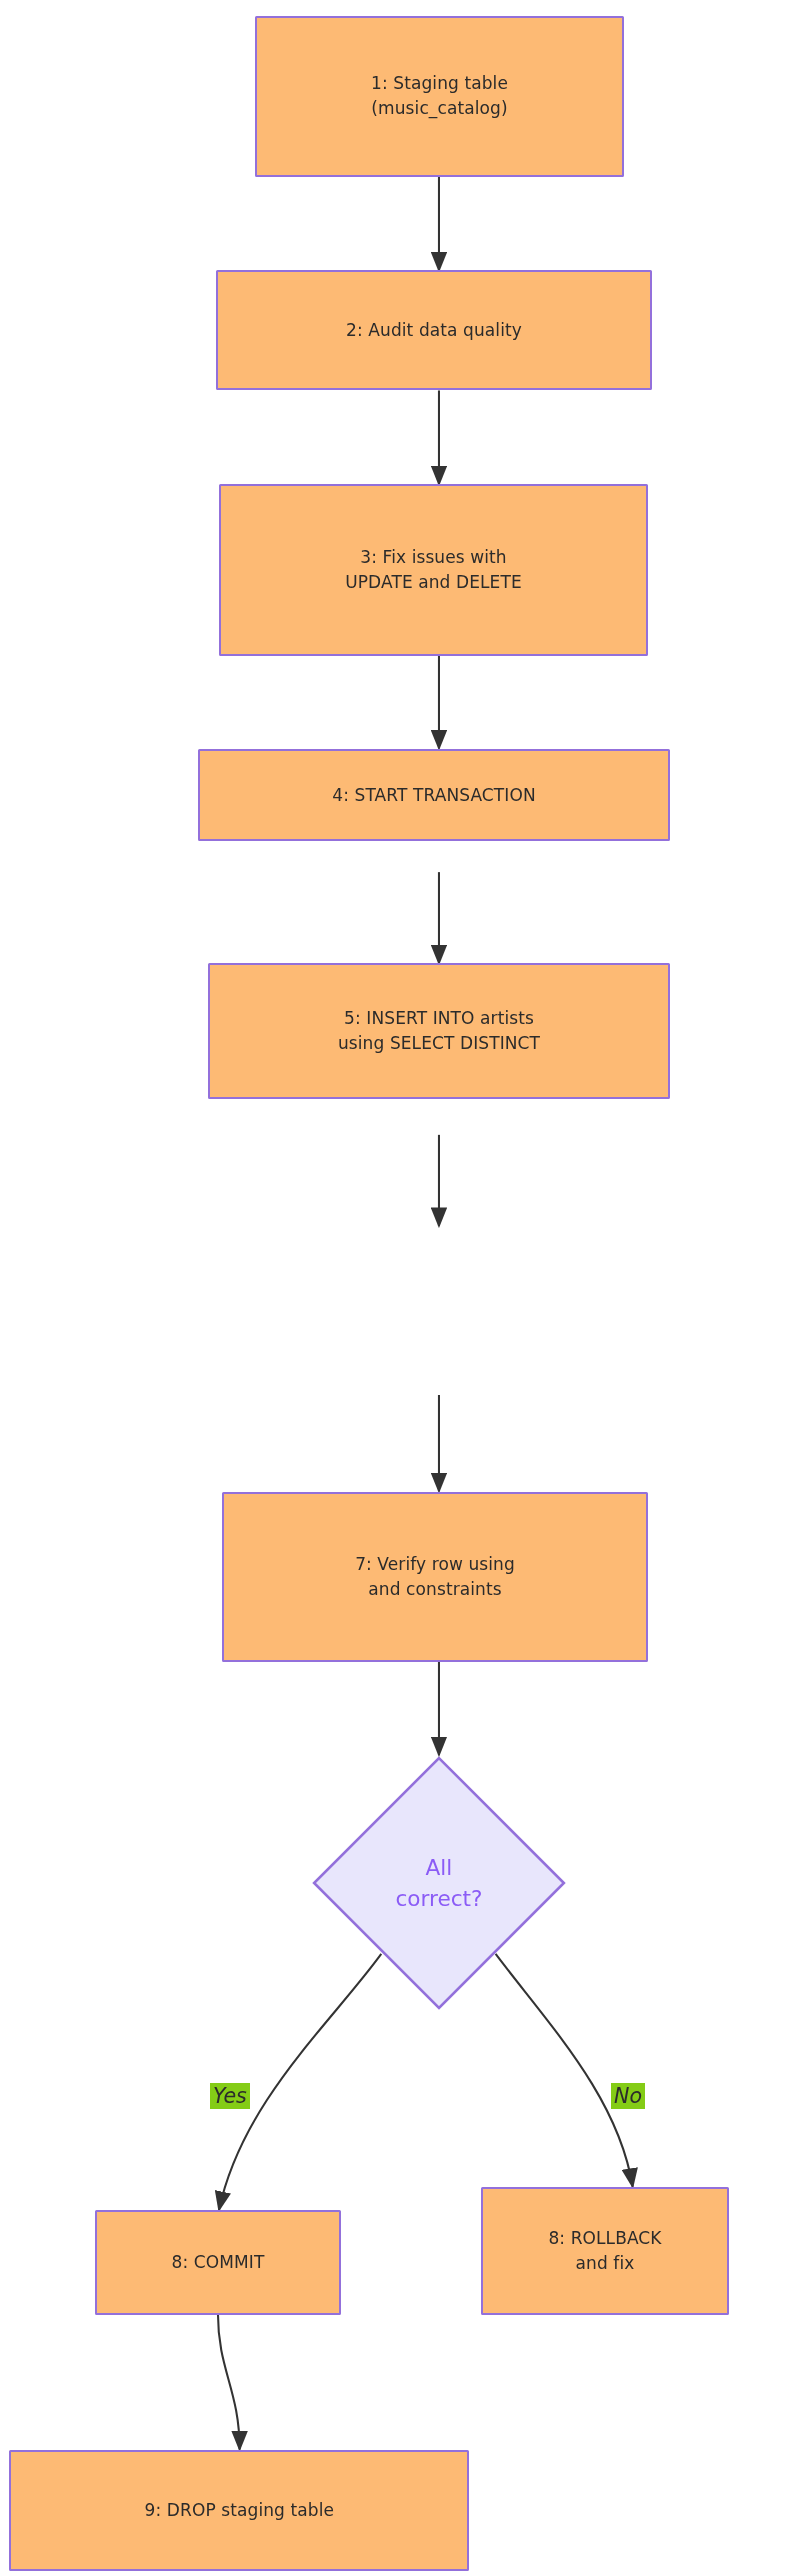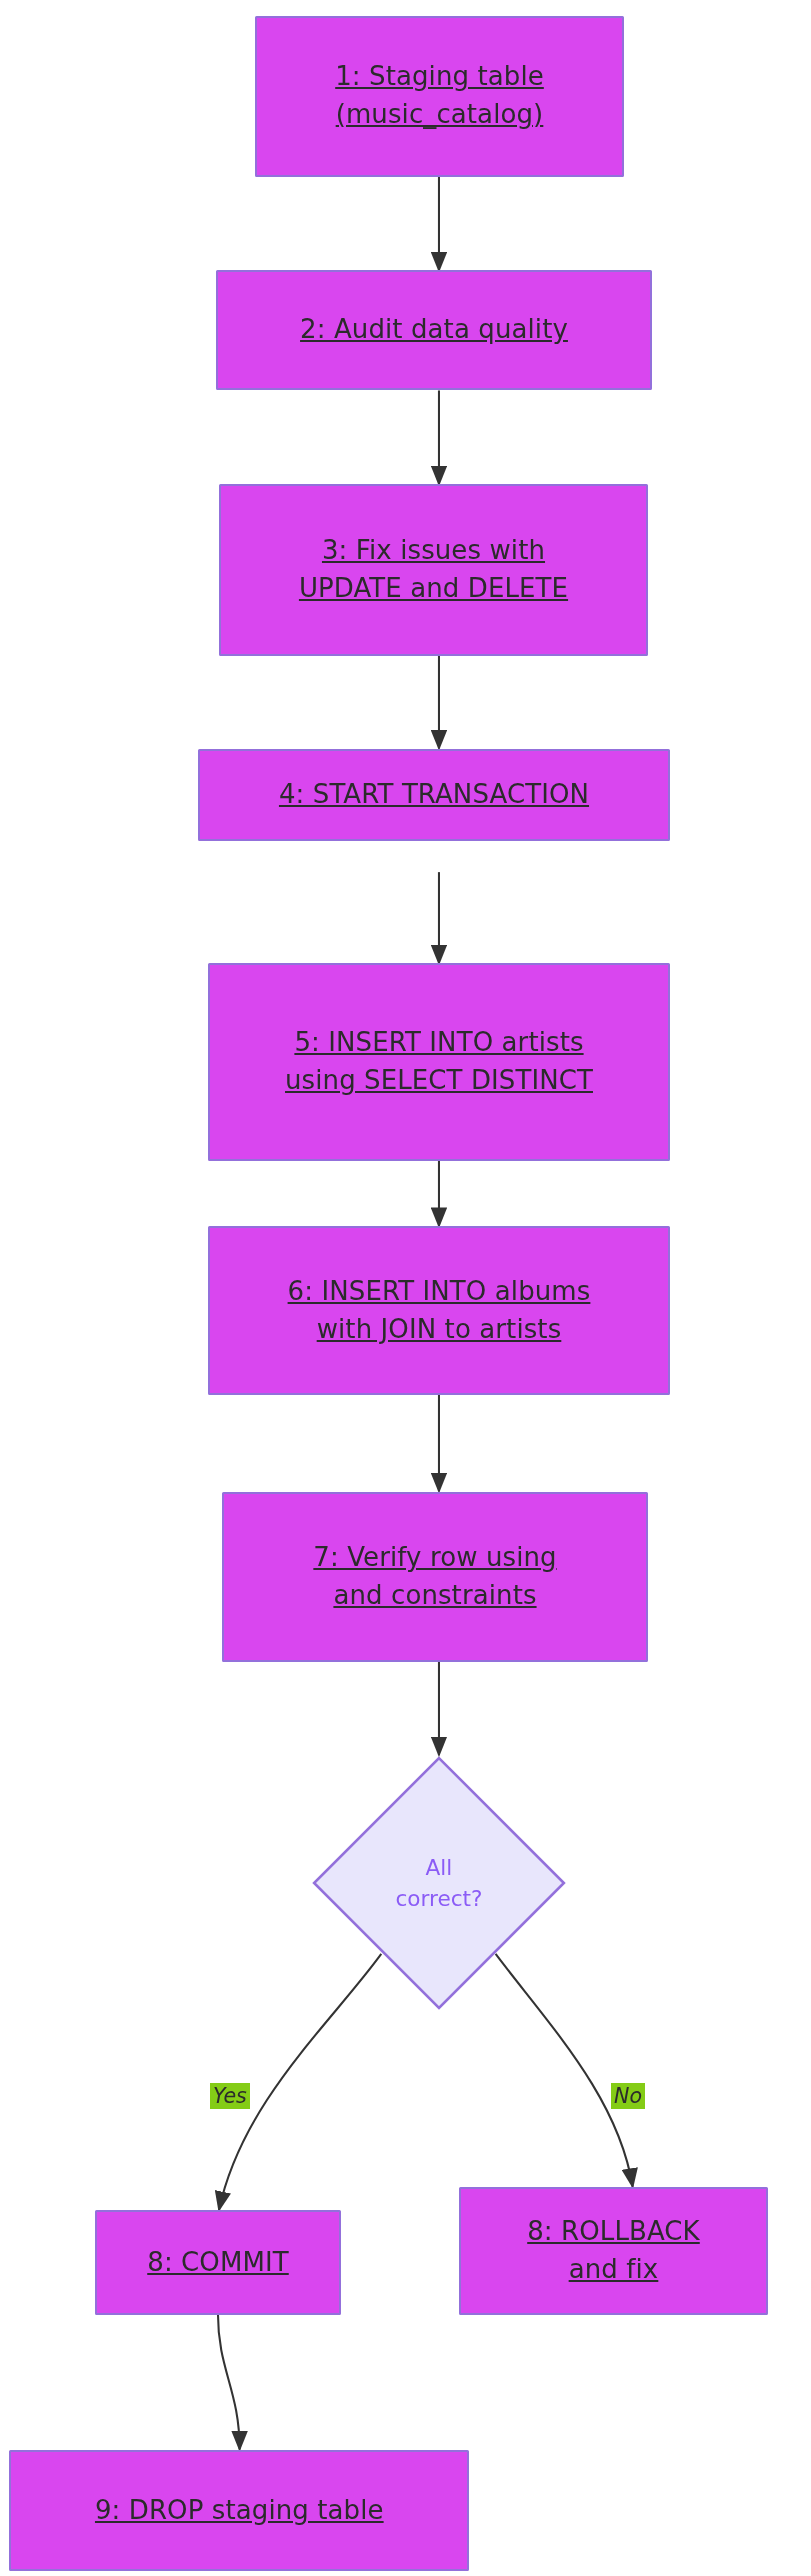--- a/index.html
+++ b/index.html
@@ -22,34 +22,33 @@
     position: absolute;
     left: 0;
     top: 0;
     width: 812px;
     height: 2586px;
     pointer-events: none;
   }
   .node {
     position: absolute;
     box-sizing: border-box;
-    background: #d946ef;
+    background: #fdba74;
     border: 2.1px solid #9370db;
     border-radius: 1.5px;
     display: flex;
     align-items: center;
     justify-content: center;
     text-align: center;
     color: #2b2b2b;
-    font-size: 26px;
+    font-size: 17px;
     line-height: 1.45;
     font-weight: 400;
     letter-spacing: 0.1px;
     padding: 3.1px 7.2px;
-    text-decoration: underline;
   }
   .node .node-label {
     display: block;
     white-space: pre-line;
   }
   .diamond-wrap {
     position: absolute;
     width: 256px;
     height: 256px;
   }
@@ -150,29 +149,25 @@
 
   <div class="node" style="left:219px; top:484px; width:429px; height:172px;justify-content:center;">
     <span class="node-label">3: Fix issues with
 UPDATE and DELETE</span>
   </div>
 
   <div class="node" style="left:198px; top:749px; width:472px; height:92px;">
     <span class="node-label">4: START TRANSACTION</span>
   </div>
 
-  <div class="node" style="left:208px; top:963px; width:462px; height:198px;">
+  <div class="node" style="left:208px; top:963px; width:462px; height:136px;">
     <span class="node-label">5: INSERT INTO artists
 using SELECT DISTINCT</span>
   </div>
 
-  <div class="node" style="left:208px; top:1226px; width:462px; height:169px;">
-    <span class="node-label">6: INSERT INTO albums
-with JOIN to artists</span>
-  </div>
 
   <div class="node" style="left:222px; top:1492px; width:426px; height:170px;">
     <span class="node-label">7: Verify row using
 and constraints</span>
   </div>
 
   <div class="diamond-wrap" style="left:311px; top:1755px;">
     <svg class="diamond-shape" viewBox="0 0 496 496" xmlns="http://www.w3.org/2000/svg">
       <polygon points="248,6 490,248 248,490 6,248" fill="#e8e6fc" stroke="#9370db" stroke-width="5"></polygon>
     </svg>
@@ -181,21 +176,21 @@
   </div>
 
   <div class="edge-label" style="left:210px; top:2083px;">Yes</div>
 
   <div class="edge-label" style="left:611px; top:2083px;">No</div>
 
   <div class="node" style="left:95px; top:2210px; width:246px; height:105px;">
     <span class="node-label">8: COMMIT</span>
   </div>
 
-  <div class="node" style="left:459px; top:2187px; width:309px; height:128px;">
+  <div class="node" style="left:481px; top:2187px; width:248px; height:128px;">
     <span class="node-label">8: ROLLBACK
 and fix</span>
   </div>
 
   <div class="node" style="left:9.3px; top:2450px; width:460px; height:121px;">
     <span class="node-label">9: DROP staging table</span>
   </div>
 
 </div>
 

